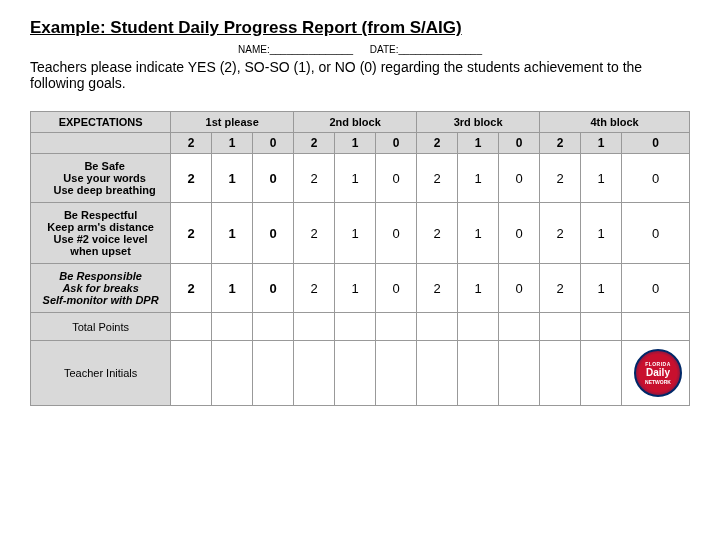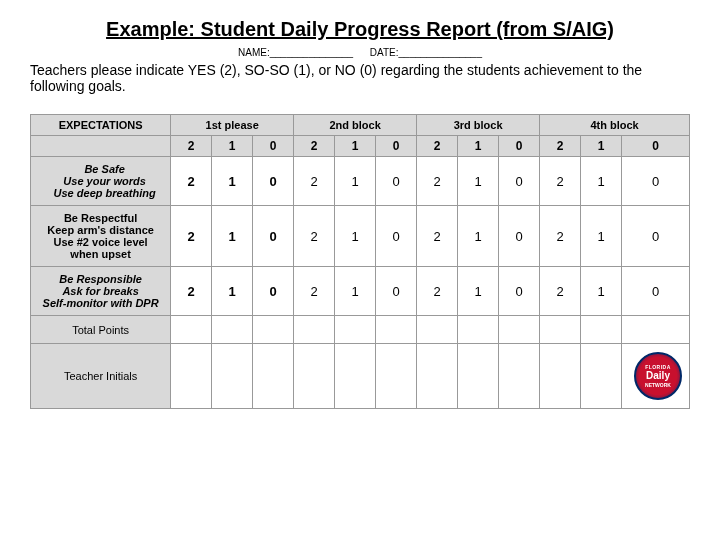--- a/index.html
+++ b/index.html
@@ -6,22 +6,21 @@
     body {
       background: #fff;
       font-family: Arial, sans-serif;
       font-size: 12px;
       color: #000;
       width: 720px;
       min-height: 540px;
       padding: 18px 30px 18px 30px;
     }
     .page-title {
-      text-align: center;
-      font-size: 20px;
+      font-size: 17px;
       font-weight: bold;
       text-decoration: underline;
       margin-bottom: 6px;
     }
     .name-date-row {
       text-align: center;
       font-size: 10px;
       margin-bottom: 4px;
     }
     .instructions {
@@ -146,21 +145,21 @@
       <td>2</td>
       <td>1</td>
       <td>0</td>
       <td>2</td>
       <td>1</td>
       <td>0</td>
     </tr>
   </thead>
   <tbody id="table-body">
   <tr>
-        <td class="expectation-cell" style="font-style: italic; font-weight: bold; padding-left: 12px;">Be Safe<br>Use your words<br>Use deep breathing</td>
+        <td class="expectation-cell" style="font-weight: bold; padding-left: 12px;">Be Safe<br>Use your words<br>Use deep breathing</td>
         <td class="score-cell bold-score" style="font-weight: bold;">2</td>
         <td class="score-cell normal-score" style="font-weight: bold;">1</td>
         <td class="score-cell normal-score" style="font-weight: bold;">0</td>
         <td class="score-cell bold-score" style="font-weight: normal;">2</td>
         <td class="score-cell normal-score" style="font-weight: normal;">1</td>
         <td class="score-cell normal-score" style="font-weight: normal;">0</td>
         <td class="score-cell bold-score" style="font-weight: normal;">2</td>
         <td class="score-cell normal-score" style="font-weight: normal;">1</td>
         <td class="score-cell normal-score" style="font-weight: normal;">0</td>
         <td class="score-cell bold-score" style="font-weight: normal;">2</td>

